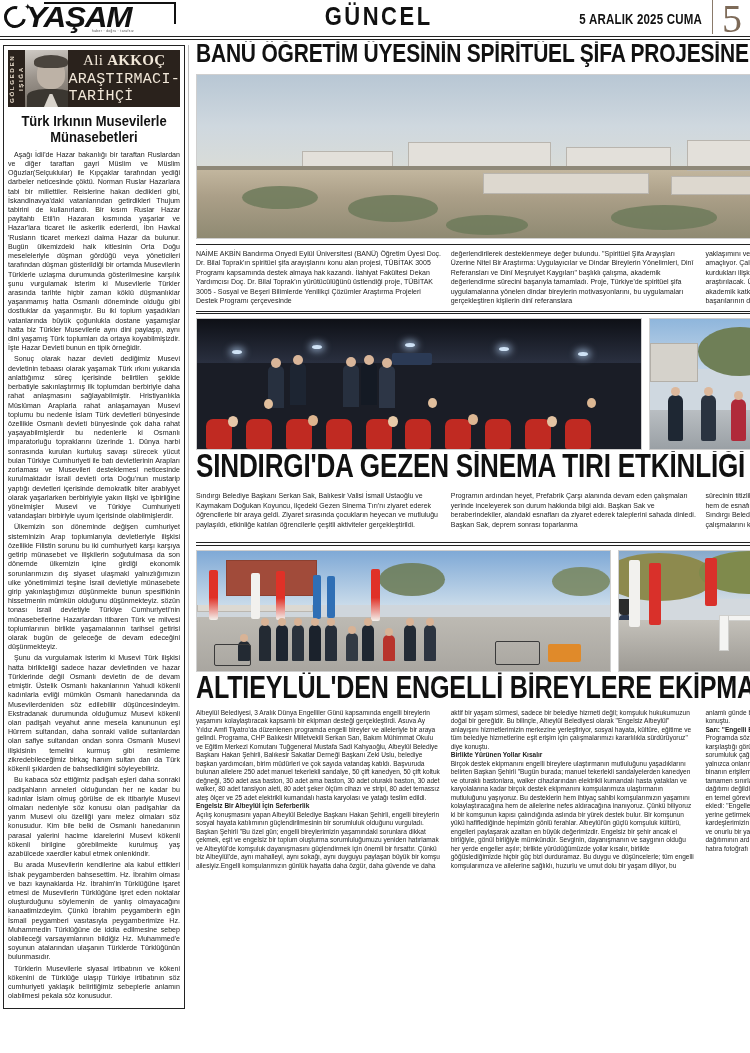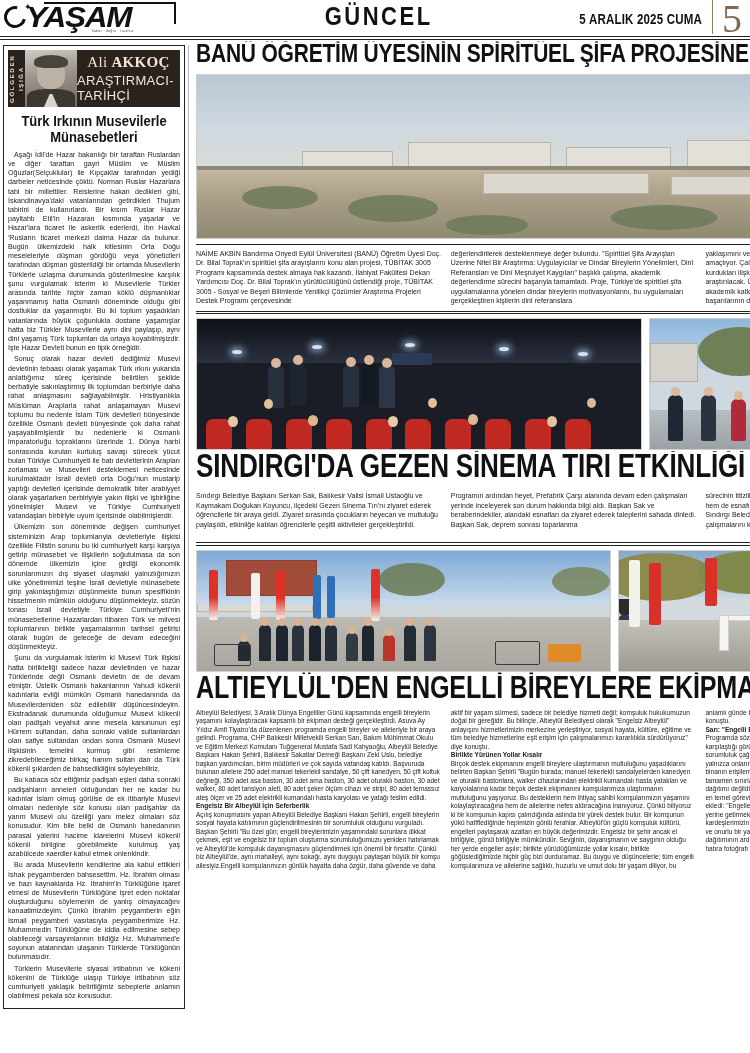--- a/index.html
+++ b/index.html
@@ -128,22 +128,22 @@
   .col-name-wrap {
     flex: 1; display: flex; flex-direction: column;
     align-items: center; justify-content: center; color: #f1e7d8;
   }
   .col-name {
     font-family: "Liberation Serif", serif;
     font-size: 15px; letter-spacing: 0.3px; line-height: 1.1;
   }
   .col-name b { font-weight: 700; }
   .col-role {
-    font-family: Liberation Sans, sans-serif;
-    font-size: 13px; letter-spacing: 0.3px; margin-top: 2px;
+    font-family: Liberation Mono, monospace;
+    font-size: 15px; letter-spacing: 0.3px; margin-top: 2px;
   }
   .col-title {
     text-align: center; font-weight: 700; font-size: 13px;
     line-height: 1.18; margin: 7px 2px 6px 2px; color: #111;
     transform: scaleY(1.08);
   }
   .col-body {
     font-family: Liberation Sans, sans-serif;
     font-size: 7.1px; line-height: 1.30; text-align: justify;
     color: #1c1c1c; hyphens: auto;

